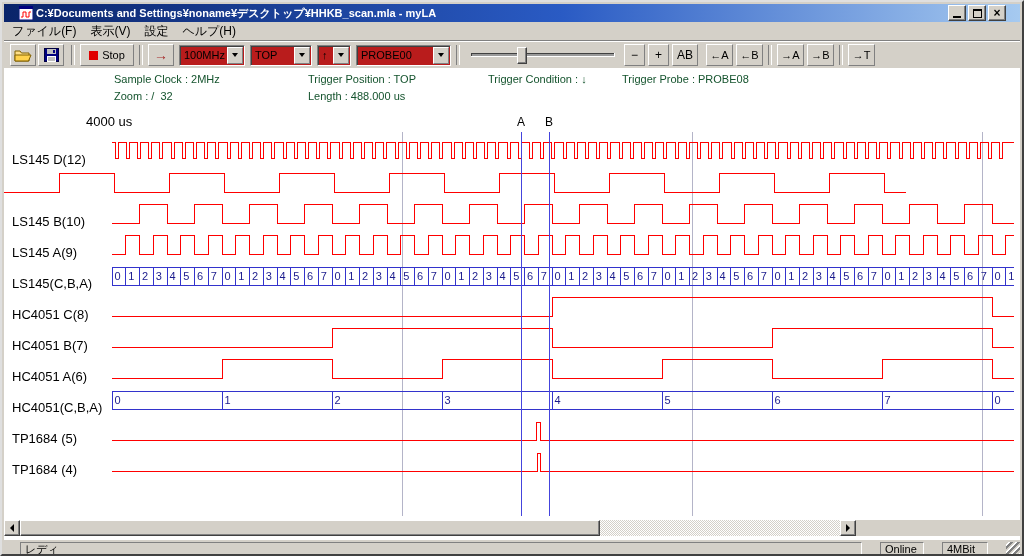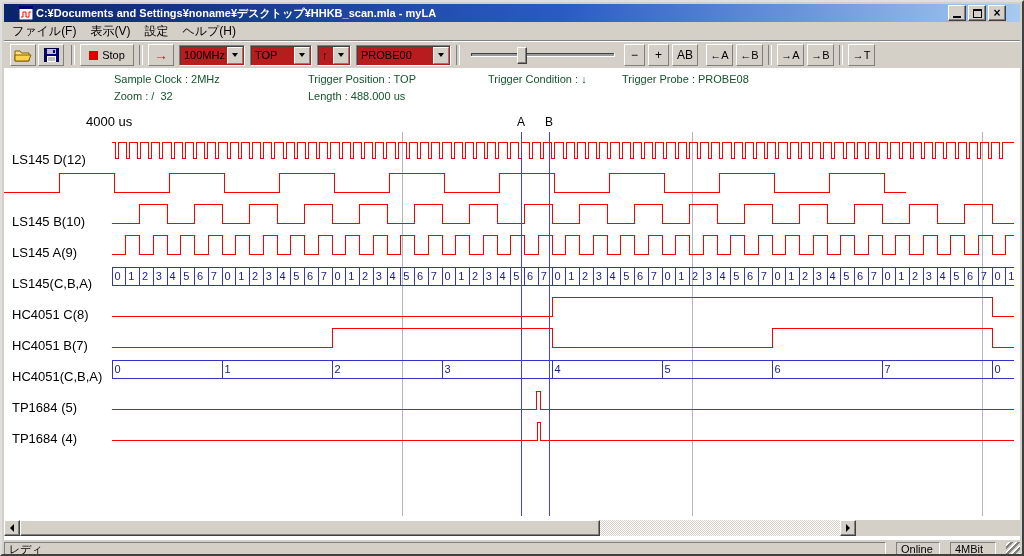--- a/index.html
+++ b/index.html
@@ -57,21 +57,21 @@
   
   .hscroll{position:absolute;left:0;top:452px;width:852px;height:16px;display:flex}
   .sb-btn{width:16px;height:16px;background:#d4d0c8;border:1px solid;border-color:#fff #404040 #404040 #fff;box-shadow:inset -1px -1px 0 #808080;display:flex;align-items:center;justify-content:center;flex:0 0 auto;box-sizing:border-box}
   .tri-left{width:0;height:0;border:4px solid transparent;border-right:4px solid #000;margin-left:-4px}
   .tri-right{width:0;height:0;border:4px solid transparent;border-left:4px solid #000;margin-right:-4px}
   .sb-track{flex:1;position:relative;background-color:#d4d0c8;background-image:linear-gradient(45deg,#fff 25%,transparent 25%,transparent 75%,#fff 75%),linear-gradient(45deg,#fff 25%,transparent 25%,transparent 75%,#fff 75%);background-size:2px 2px;background-position:0 0,1px 1px}
   .sb-thumb{position:absolute;top:0;height:16px;background:#d4d0c8;border:1px solid;border-color:#fff #404040 #404040 #fff;box-shadow:inset -1px -1px 0 #808080;box-sizing:border-box}
   .hscroll-filler{position:absolute;left:852px;top:452px;right:0;height:16px;background:#d4d0c8}
 
   
-  .statusbar{position:absolute;left:2px;right:2px;top:538px;height:16px;background:#d4d0c8;display:flex;align-items:flex-end;gap:10px;padding-top:2px;box-sizing:border-box}
+  .statusbar{position:absolute;left:18px;right:2px;top:538px;height:16px;background:#d4d0c8;display:flex;align-items:flex-end;gap:18px;padding-top:2px;box-sizing:border-box}
   .status-cell{height:14px;border:1px solid;border-color:#808080 #fff #fff #808080;font-size:11px;display:flex;align-items:center;padding:0 4px;white-space:nowrap;box-sizing:border-box}
   .status-main{flex:1}
   .status-online{width:44px;flex:0 0 auto}
   .status-mem{width:46px;flex:0 0 auto}
   .status-grip{width:14px;height:14px;flex:0 0 auto;background:repeating-linear-gradient(135deg,#d4d0c8 0 2px,#fff 2px 3px,#808080 3px 5px)}
 </style>
 </head>
 <body>
 
 <div class="window">
@@ -287,20 +287,26 @@
               <path d="M0 25 L440.00 25 L440.00 6 L880.00 6 L880.00 25 L902 25" fill="none" stroke="#ff0000" stroke-width="1" shape-rendering="crispEdges"></path>
             </svg>
           </div>
           <div class="sig-row">
             <div class="sig-label">HC4051 B(7)</div>
             <svg width="902" height="31">
               <path d="M0 25 L220.00 25 L220.00 6 L440.00 6 L440.00 25 L660.00 25 L660.00 6 L880.00 6 L880.00 25 L902 25" fill="none" stroke="#ff0000" stroke-width="1" shape-rendering="crispEdges"></path>
             </svg>
           </div>
           <div class="sig-row">
+            <div class="sig-label">HC4051 A(6)</div>
+            <svg width="902" height="31">
+              <path d="M0 25 L110.00 25 L110.00 6 L220.00 6 L220.00 25 L330.00 25 L330.00 6 L440.00 6 L440.00 25 L550.00 25 L550.00 6 L660.00 6 L660.00 25 L770.00 25 L770.00 6 L880.00 6 L880.00 25 L902 25" fill="none" stroke="#ff0000" stroke-width="1" shape-rendering="crispEdges"></path>
+            </svg>
+          </div>
+          <div class="sig-row">
             <div class="sig-label">HC4051(C,B,A)</div>
             <svg width="902" height="31">
               <path d="M0 7 L902 7 M0 25 L902 25 M0.00 7 L0.00 25 M110.00 7 L110.00 25 M220.00 7 L220.00 25 M330.00 7 L330.00 25 M440.00 7 L440.00 25 M550.00 7 L550.00 25 M660.00 7 L660.00 25 M770.00 7 L770.00 25 M880.00 7 L880.00 25 M902 7 L902 25" fill="none" stroke="#3333cc" stroke-width="1" shape-rendering="crispEdges"></path>
               <text x="2.50" y="20" font-size="11" fill="#1a1a8c">0</text>
               <text x="112.50" y="20" font-size="11" fill="#1a1a8c">1</text>
               <text x="222.50" y="20" font-size="11" fill="#1a1a8c">2</text>
               <text x="332.50" y="20" font-size="11" fill="#1a1a8c">3</text>
               <text x="442.50" y="20" font-size="11" fill="#1a1a8c">4</text>
               <text x="552.50" y="20" font-size="11" fill="#1a1a8c">5</text>
               <text x="662.50" y="20" font-size="11" fill="#1a1a8c">6</text>

